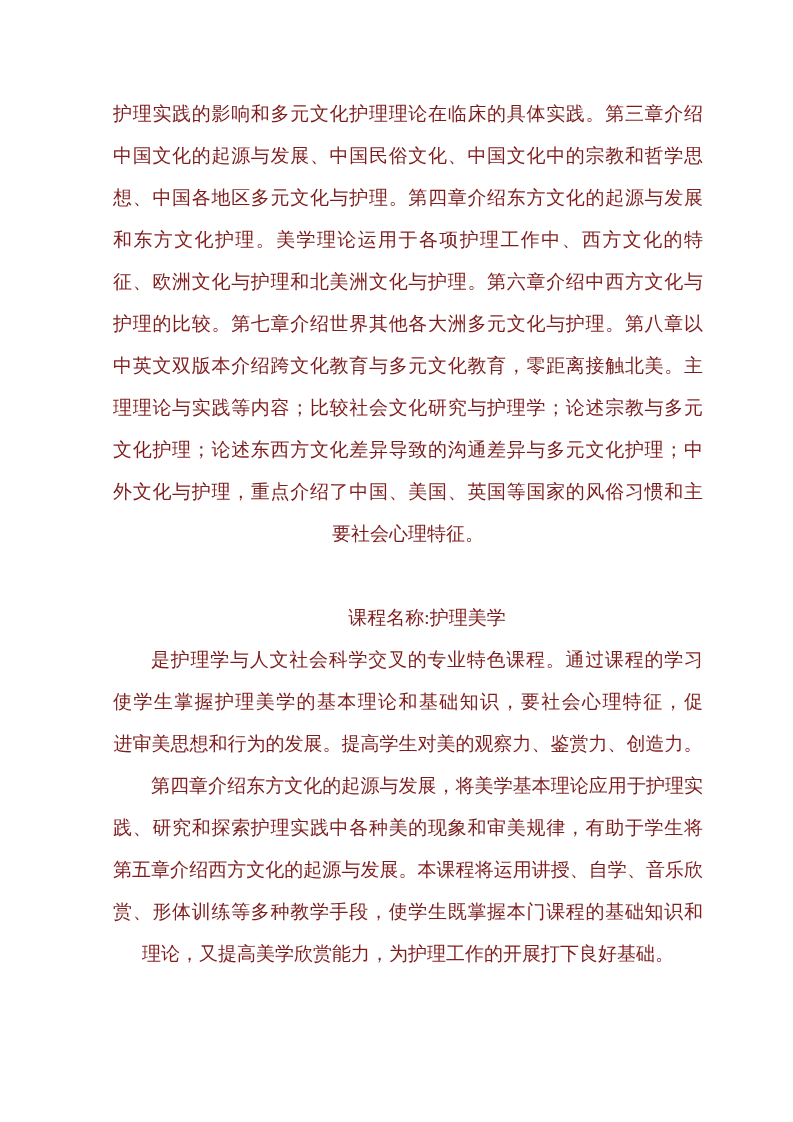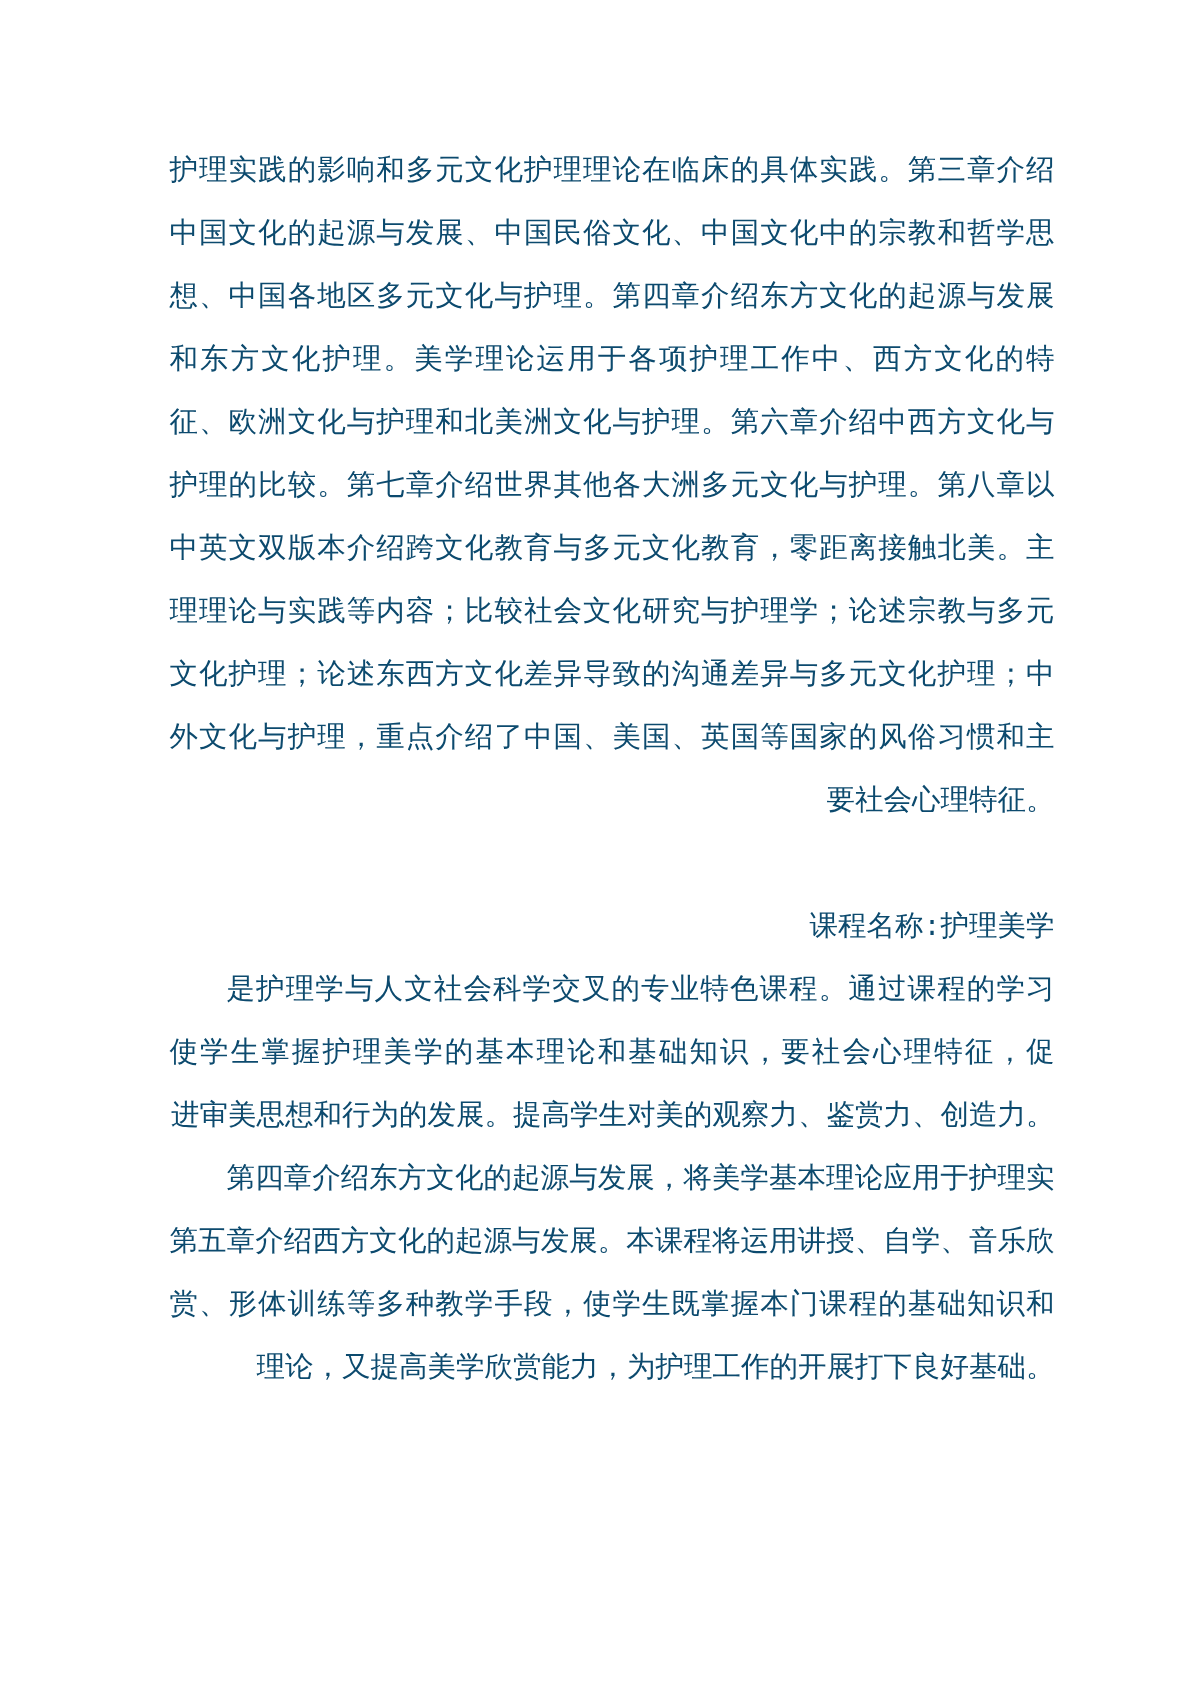--- a/index.html
+++ b/index.html
@@ -32,32 +32,31 @@
     margin-top: 42px;
   }
   .line {
     white-space: normal;
   }
   .line.full {
     text-align: justify;
     text-align-last: justify;
   }
   .line.last {
-    text-align: right;
+    text-align: center;
   }
   .line.indent {
     text-indent: 38px;
-    font-family: Liberation Mono, monospace;
   }
 </style>
 </head>
 <body>
 
 <div class="page" style="background: rgb(255, 255, 255);">
-  <div class="doc-body" style="color: #0c4a6e;">
+  <div class="doc-body" style="color: #7f1d1d;">
       <div class="paragraph">
         <div class="line full">护理实践的影响和多元文化护理理论在临床的具体实践。第三章介绍</div>
         <div class="line full">中国文化的起源与发展、中国民俗文化、中国文化中的宗教和哲学思</div>
         <div class="line full">想、中国各地区多元文化与护理。第四章介绍东方文化的起源与发展</div>
         <div class="line full">和东方文化护理。美学理论运用于各项护理工作中、西方文化的特</div>
         <div class="line full">征、欧洲文化与护理和北美洲文化与护理。第六章介绍中西方文化与</div>
         <div class="line full">护理的比较。第七章介绍世界其他各大洲多元文化与护理。第八章以</div>
         <div class="line full">中英文双版本介绍跨文化教育与多元文化教育，零距离接触北美。主</div>
         <div class="line full">理理论与实践等内容；比较社会文化研究与护理学；论述宗教与多元</div>
         <div class="line full">文化护理；论述东西方文化差异导致的沟通差异与多元文化护理；中</div>
@@ -67,18 +66,19 @@
       <div class="paragraph blank-before">
         <div class="line last indent">课程名称:护理美学</div>
       </div>
       <div class="paragraph">
         <div class="line full indent">是护理学与人文社会科学交叉的专业特色课程。通过课程的学习</div>
         <div class="line full">使学生掌握护理美学的基本理论和基础知识，要社会心理特征，促</div>
         <div class="line last">进审美思想和行为的发展。提高学生对美的观察力、鉴赏力、创造力。</div>
       </div>
       <div class="paragraph">
         <div class="line full indent">第四章介绍东方文化的起源与发展，将美学基本理论应用于护理实</div>
+        <div class="line full">践、研究和探索护理实践中各种美的现象和审美规律，有助于学生将</div>
         <div class="line full">第五章介绍西方文化的起源与发展。本课程将运用讲授、自学、音乐欣</div>
         <div class="line full">赏、形体训练等多种教学手段，使学生既掌握本门课程的基础知识和</div>
         <div class="line last">理论，又提高美学欣赏能力，为护理工作的开展打下良好基础。</div>
       </div>
     </div>
 </div>
 
 </body></html>

